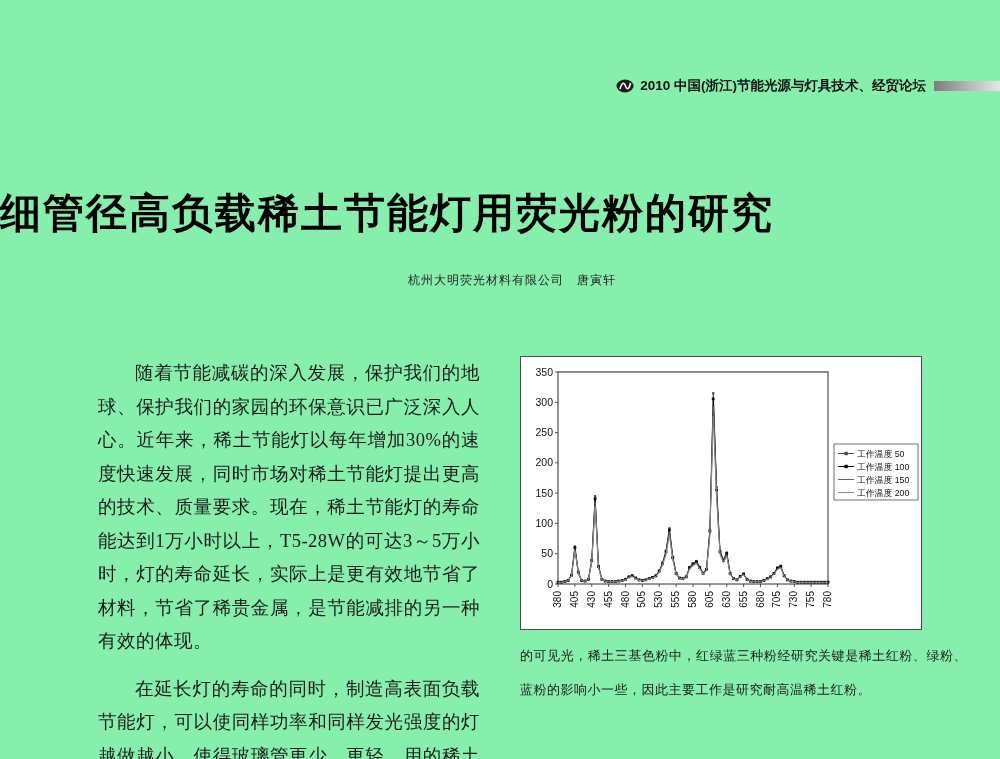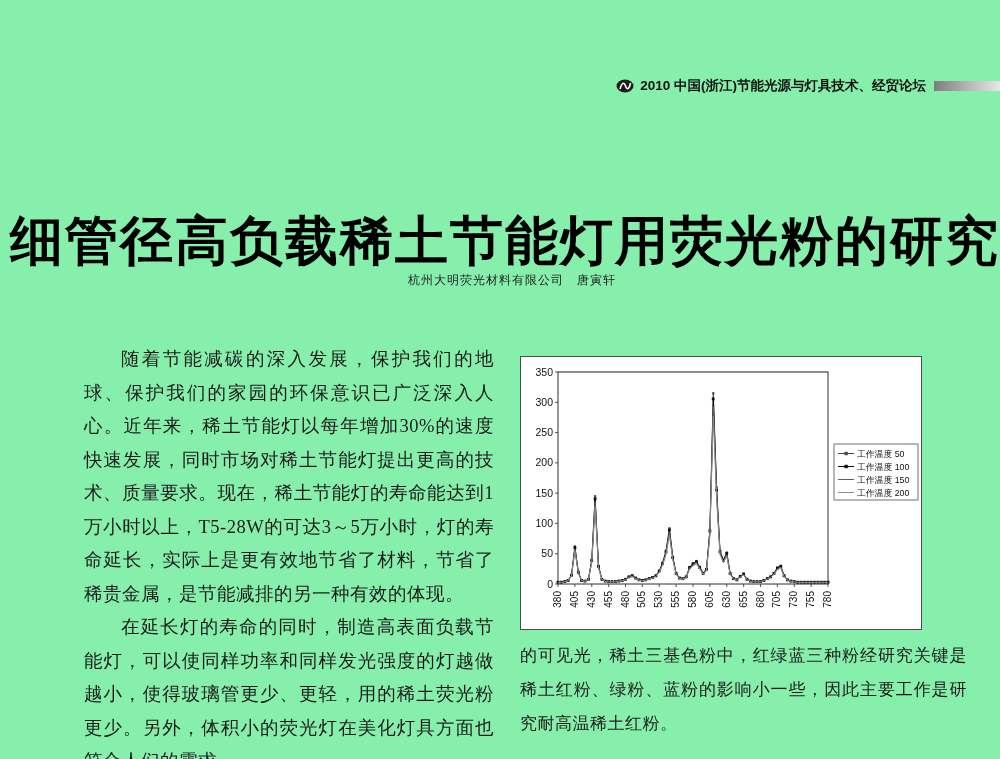--- a/index.html
+++ b/index.html
@@ -14,37 +14,37 @@
   .logo{width:18px;height:14px;margin-right:6px;flex:0 0 auto;}
   .forum-title{
     font-family:"Liberation Sans",sans-serif;font-weight:bold;
     font-size:13.5px;color:#111;white-space:nowrap;
   }
   .header-bar{
     width:66px;height:10px;margin-left:8px;flex:0 0 auto;
     background:linear-gradient(to right,#7d7d7d,#b9b9b9 55%,#e6e6e6);
   }
   .paper-title{
-    position:absolute;top:186px;left:0;width:100%;text-align:right;
+    position:absolute;top:186px;left:0;width:100%;text-align:left;
     font-family:"Liberation Sans",sans-serif;font-weight:900;
-    font-size:53px;letter-spacing:2px;color:#000;margin-top:20px;
+    font-size:41px;letter-spacing:2px;color:#000;
   }
   .byline{
     position:absolute;top:272px;left:12px;width:100%;text-align:center;
     font-size:12px;color:#222;letter-spacing:1px;
   }
   .left-col{
     position:absolute;left:84px;top:343px;width:410px;
     font-size:18.5px;line-height:33.5px;text-align:justify;letter-spacing:0.5px;
   }
-  .left-col p{margin:0;text-indent:2em;}
+  .left-col p{margin:14px;text-indent:2em;}
   .chart-box{position:absolute;left:520px;top:356px;width:402px;height:274px;}
   .caption{
     position:absolute;left:520px;top:639px;width:447px;
-    font-size:17px;line-height:34px;text-align:justify;letter-spacing:0.5px;
+    font-size:13px;line-height:34px;text-align:justify;letter-spacing:0.5px;
   }
   .caption p{margin:0;}
 </style>
 </head>
 <body>
 
 <div class="page">
 
   <div class="header">
     <svg class="logo" viewBox="0 0 18 14">

